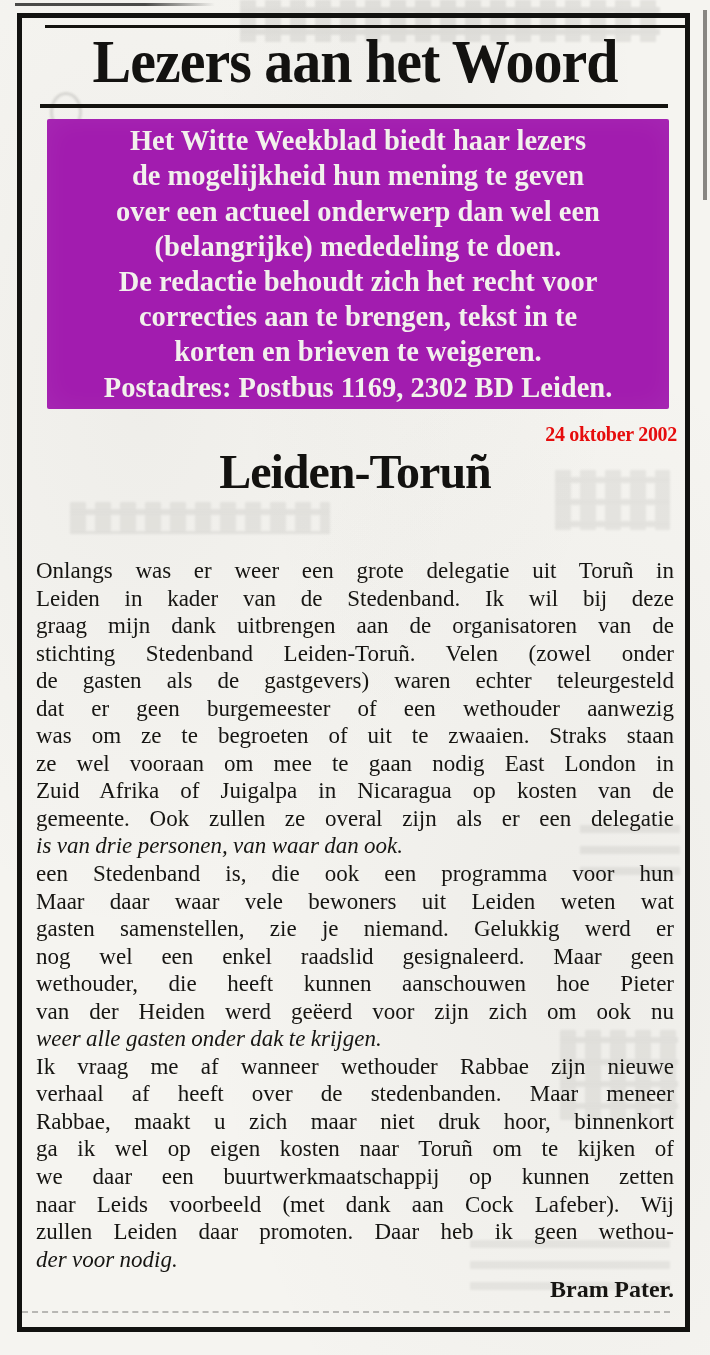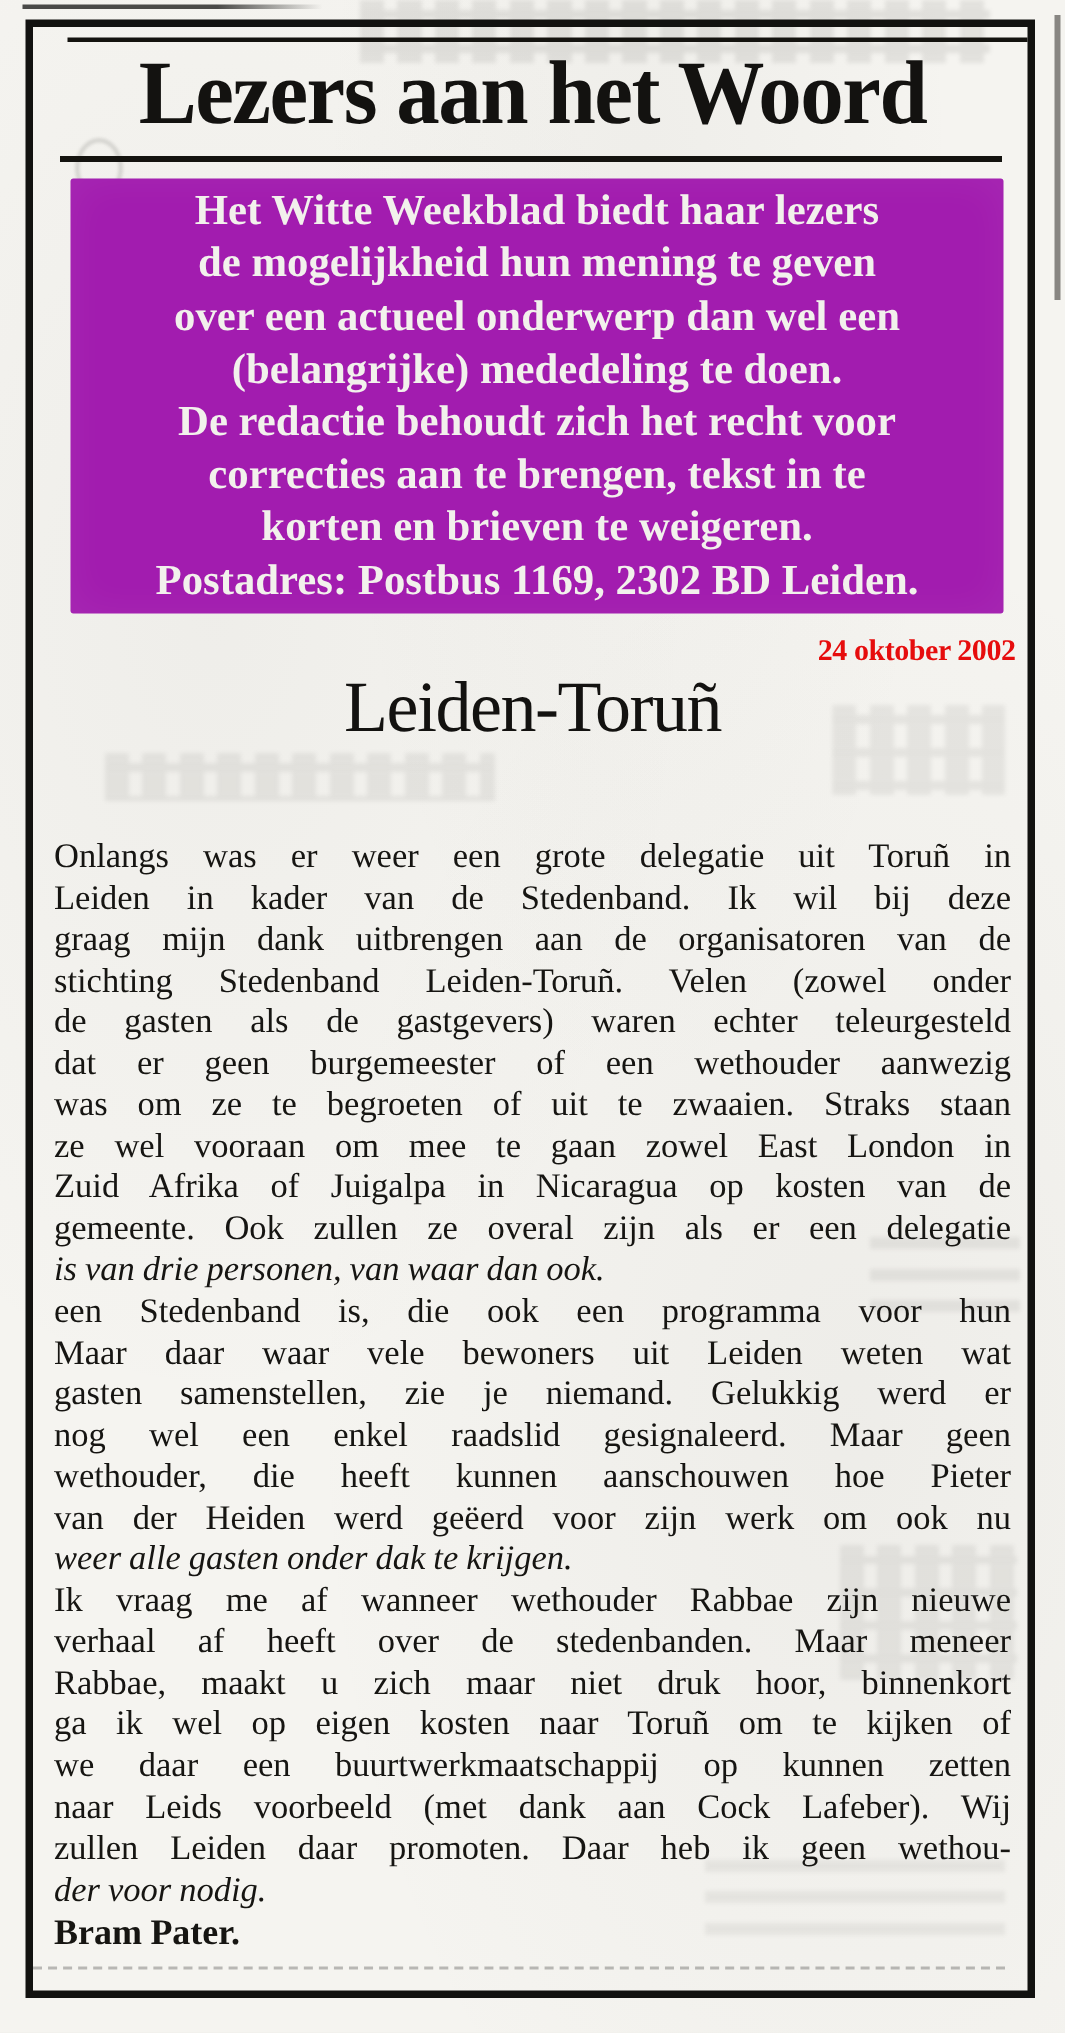--- a/index.html
+++ b/index.html
@@ -45,32 +45,32 @@
   .intro-line{white-space:nowrap;}
 
   .date{
     position:absolute;top:423px;left:0;width:677px;text-align:right;
     font-family:Liberation Serif, serif;font-weight:bold;
     font-size:20px;letter-spacing:-0.3px;color:#e60d0d;
   }
 
   .article-title{
     position:absolute;top:444px;left:0;width:710px;text-align:center;
-    font-size:48px;font-weight:normal;letter-spacing:-1px;color:#131210;
+    font-size:48px;font-weight:bold;letter-spacing:-1px;color:#131210;
   }
 
   .article{
     position:absolute;top:541px;left:36px;width:638px;
     font-size:23px;line-height:27.55px;color:#161512;
     word-spacing:-0.4px;
     margin-top:16px;
   }
   .bl{text-align:justify;text-align-last:justify;height:27.55px;overflow:hidden;}
   .bl.last{text-align-last:left;font-style:italic;}
-  .signature{ font-weight:bold;font-size:24px;margin-top:3px; }
+  .signature{ text-align:right;font-weight:bold;font-size:24px;margin-top:3px; }
 
   
   .bleed{
     position:absolute;opacity:.13;filter:blur(1.3px);pointer-events:none;
     background:repeating-linear-gradient(180deg,
       transparent 0 5px,#63625e 5px 13px,transparent 13px 21px);
   }
   .bleed.words{
     background:
       repeating-linear-gradient(90deg,rgba(90,89,85,.9) 0 16px,transparent 16px 25px),
@@ -128,32 +128,32 @@
 
 <div class="article">
   <div>
     <div class="bl">Onlangs was er weer een grote delegatie uit Toruñ in</div>
     <div class="bl">Leiden in kader van de Stedenband. Ik wil bij deze</div>
     <div class="bl">graag mijn dank uitbrengen aan de organisatoren van de</div>
     <div class="bl">stichting Stedenband Leiden-Toruñ. Velen (zowel onder</div>
     <div class="bl">de gasten als de gastgevers) waren echter teleurgesteld</div>
     <div class="bl">dat er geen burgemeester of een wethouder aanwezig</div>
     <div class="bl">was om ze te begroeten of uit te zwaaien. Straks staan</div>
-    <div class="bl">ze wel vooraan om mee te gaan zowel East London in</div>
+    <div class="bl">ze wel vooraan om mee te gaan nodig East London in</div>
     <div class="bl">Zuid Afrika of Juigalpa in Nicaragua op kosten van de</div>
     <div class="bl">gemeente. Ook zullen ze overal zijn als er een delegatie</div>
     <div class="bl last">is van drie personen, van waar dan ook.</div>
   </div>
   <div>
     <div class="bl">een Stedenband is, die ook een programma voor hun</div>
     <div class="bl">Maar daar waar vele bewoners uit Leiden weten wat</div>
     <div class="bl">gasten samenstellen, zie je niemand. Gelukkig werd er</div>
     <div class="bl">nog wel een enkel raadslid gesignaleerd. Maar geen</div>
     <div class="bl">wethouder, die heeft kunnen aanschouwen hoe Pieter</div>
-    <div class="bl">van der Heiden werd geëerd voor zijn werk om ook nu</div>
+    <div class="bl">van der Heiden werd geëerd voor zijn zich om ook nu</div>
     <div class="bl last">weer alle gasten onder dak te krijgen.</div>
   </div>
   <div>
     <div class="bl">Ik vraag me af wanneer wethouder Rabbae zijn nieuwe</div>
     <div class="bl">verhaal af heeft over de stedenbanden. Maar meneer</div>
     <div class="bl">Rabbae, maakt u zich maar niet druk hoor, binnenkort</div>
     <div class="bl">ga ik wel op eigen kosten naar Toruñ om te kijken of</div>
     <div class="bl">we daar een buurtwerkmaatschappij op kunnen zetten</div>
     <div class="bl">naar Leids voorbeeld (met dank aan Cock Lafeber). Wij</div>
     <div class="bl">zullen Leiden daar promoten. Daar heb ik geen wethou-</div>

